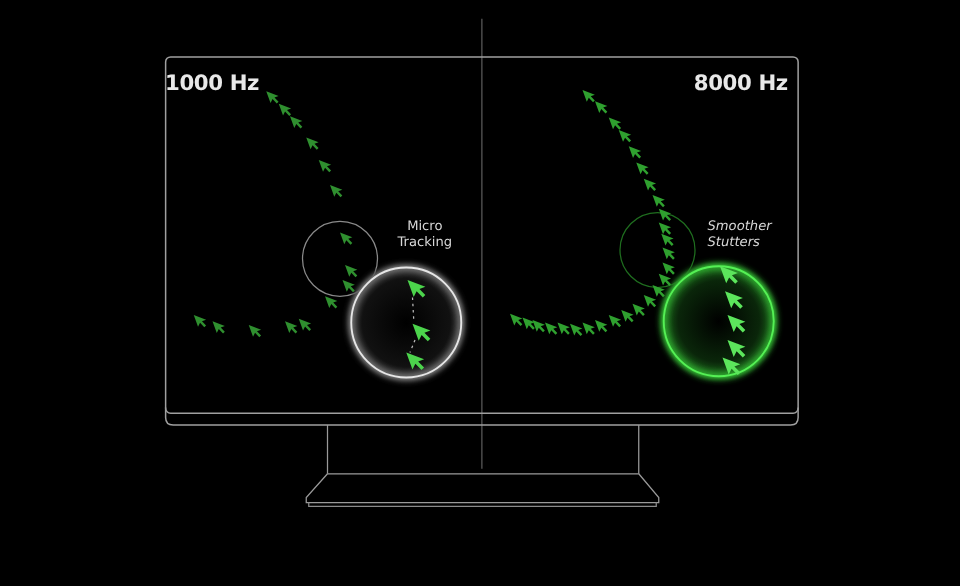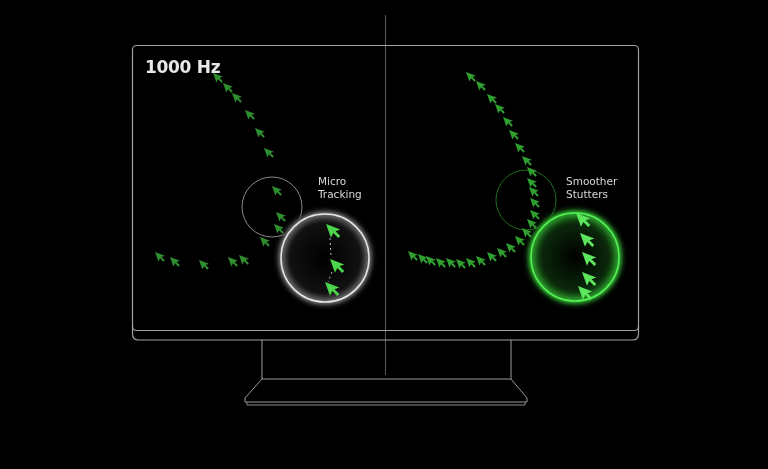--- a/index.html
+++ b/index.html
@@ -118,23 +118,24 @@
       </g>
     <g id="right-mag">
         <use href="#cursor" fill="#5ce65c" transform="translate(576,213) rotate(-20) scale(1.45)"></use>
         <use href="#cursor" fill="#5ce65c" transform="translate(580,233) rotate(-20) scale(1.45)"></use>
         <use href="#cursor" fill="#5ce65c" transform="translate(582,252) rotate(-20) scale(1.45)"></use>
         <use href="#cursor" fill="#5ce65c" transform="translate(582,272) rotate(-20) scale(1.45)"></use>
         <use href="#cursor" fill="#5ce65c" transform="translate(578,286) rotate(-20) scale(1.45)"></use>
       </g>
   </svg>
 
-  <div class="label-hz" style="left:145px;">1000 Hz</div>
+  <div class="label-hz" style="left:132px;">1000 Hz</div>
+  <div class="label-hz" style="left:555px;">8000 Hz</div>
 
-  <div class="label-note" style="left:318px; top:175px;">
+  <div class="label-note" style="left:318px; top:175px;text-align:center;">
     <div>Micro</div>
     <div>Tracking</div>
   </div>
-  <div class="label-note" style="left:566px; top:175px;">
+  <div class="label-note" style="left:566px; top:175px;font-style:italic;">
     <div>Smoother</div>
     <div>Stutters</div>
   </div>
 </div>
 
 </body></html>

